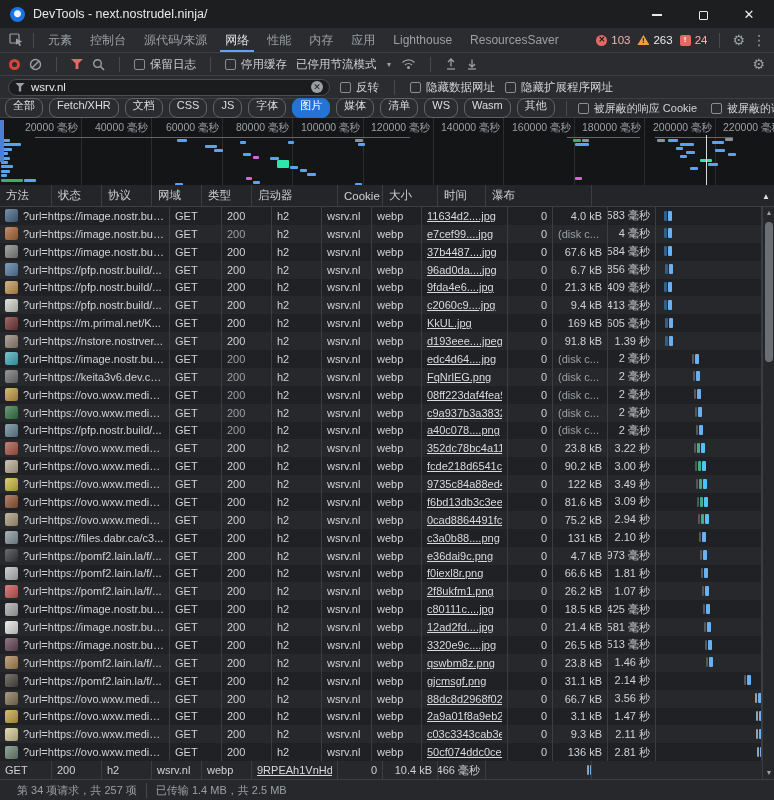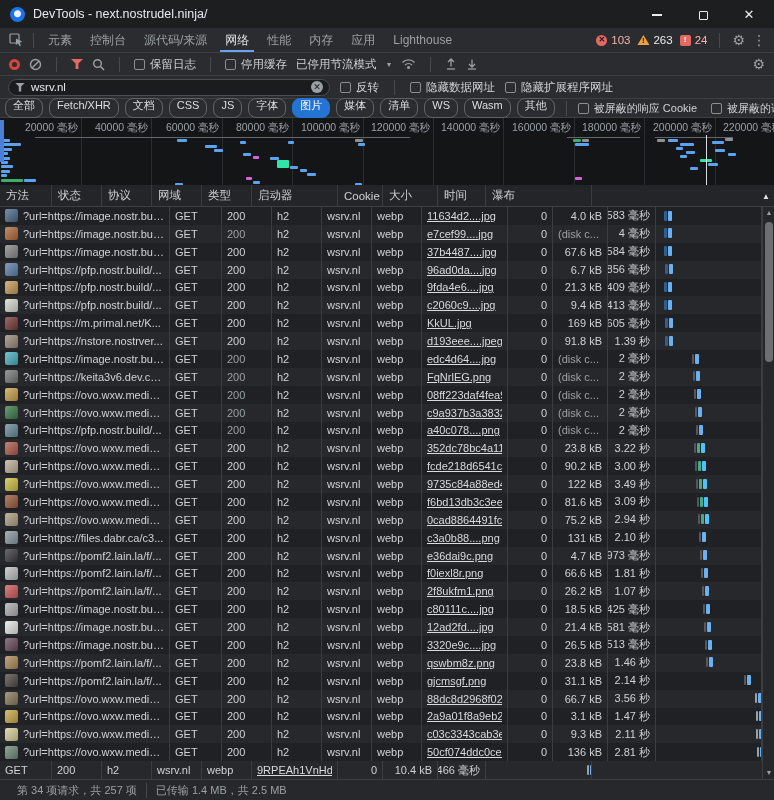--- a/index.html
+++ b/index.html
@@ -121,20 +121,21 @@
     <span class="vsep"></span>
     <div class="tabs" id="tabs">
         <div class="tab">元素</div>
         <div class="tab">控制台</div>
         <div class="tab">源代码/来源</div>
         <div class="tab active">网络</div>
         <div class="tab">性能</div>
         <div class="tab">内存</div>
         <div class="tab">应用</div>
         <div class="tab">Lighthouse</div>
+        <div class="tab">ResourcesSaver</div>
       </div>
     <div class="tabbar-right">
       <span class="badge">
         <span class="err-ic">✕</span>
         <span id="err-count" style="color: rgb(245, 179, 174);">103</span>
       </span>
       <span class="badge">
         <span class="warn-ic">!</span>
         <span id="warn-count" style="color: rgb(232, 234, 237);">263</span>
       </span>

